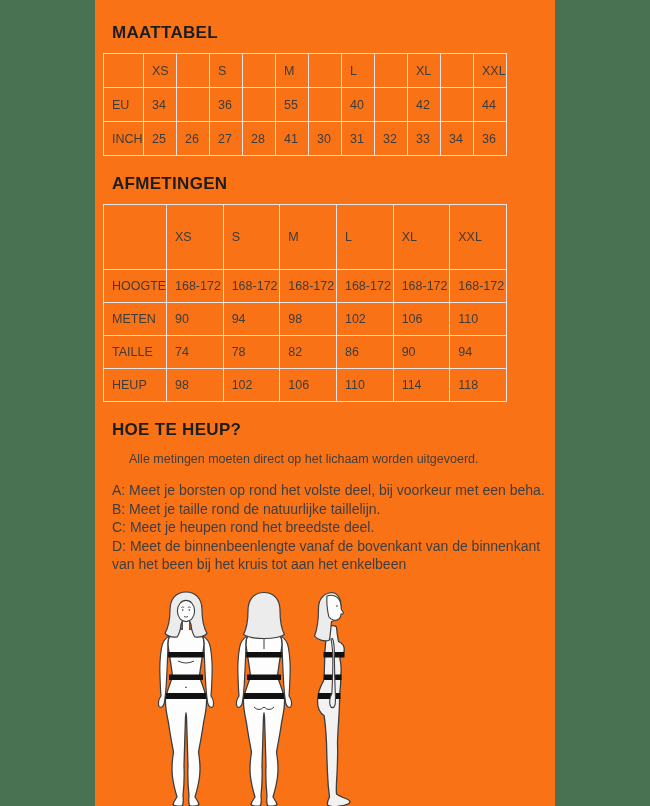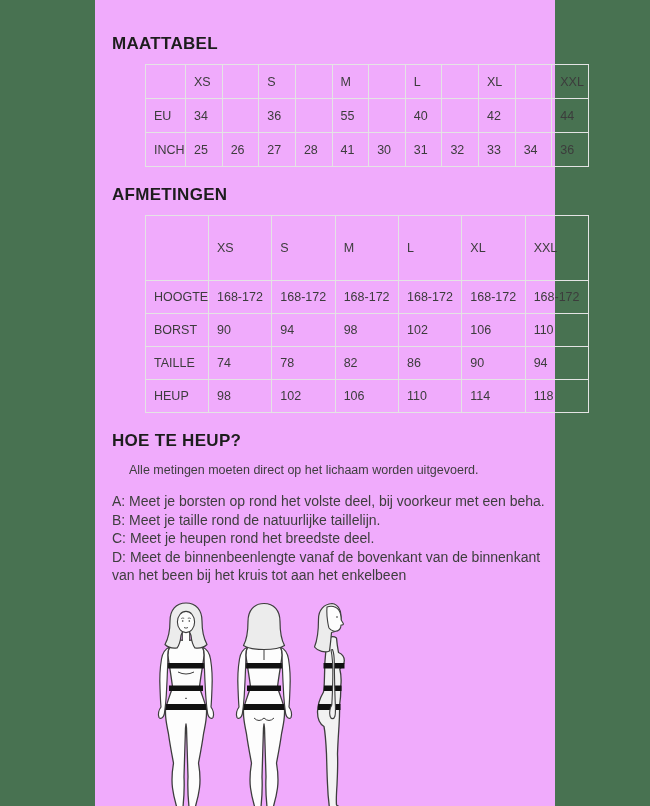--- a/index.html
+++ b/index.html
@@ -2,28 +2,28 @@
 <html><head>
 <meta charset="utf-8">
 <style>
   html,body{margin:0;padding:0;}
   body{
     width:650px;height:806px;overflow:hidden;
     background:#487251;
     font-family:"Liberation Sans", sans-serif;
   }
   .card{
-    width:460px;height:806px;margin:0 auto;background:#f0abfc;
-    box-sizing:border-box;padding:16px 8px 0 8px;
+    width:460px;height:806px;margin:0 auto;background:#f97316;
+    box-sizing:border-box;padding:5px 8px 0 8px;
   }
   .section-title{
     font-size:17px;font-weight:bold;color:#1d1d1d;
     letter-spacing:0.3px;margin:18px 0 10px 9px;line-height:20px;
   }
-  table{border-collapse:collapse;table-layout:fixed;width:444px;margin-left:42px;}
+  table{border-collapse:collapse;table-layout:fixed;width:404px;}
   th,td{
     border:1px solid #e4e4e4;
     font-size:12.5px;font-weight:normal;color:#3c3c3c;
     text-align:left;padding:0 0 0 8px;
     white-space:nowrap;overflow:hidden;box-sizing:border-box;
   }
   .size-table th,.size-table td{height:34px;}
   .size-table col.c-label{width:40px;}
   .meas-table col.c-label{width:63px;}
   .meas-table thead th{height:65px;}
@@ -115,21 +115,21 @@
         <tr>
           <th>HOOGTE</th>
           <td>168-172</td>
           <td>168-172</td>
           <td>168-172</td>
           <td>168-172</td>
           <td>168-172</td>
           <td>168-172</td>
         </tr>
         <tr>
-          <th>BORST</th>
+          <th>METEN</th>
           <td>90</td>
           <td>94</td>
           <td>98</td>
           <td>102</td>
           <td>106</td>
           <td>110</td>
         </tr>
         <tr>
           <th>TAILLE</th>
           <td>74</td>

